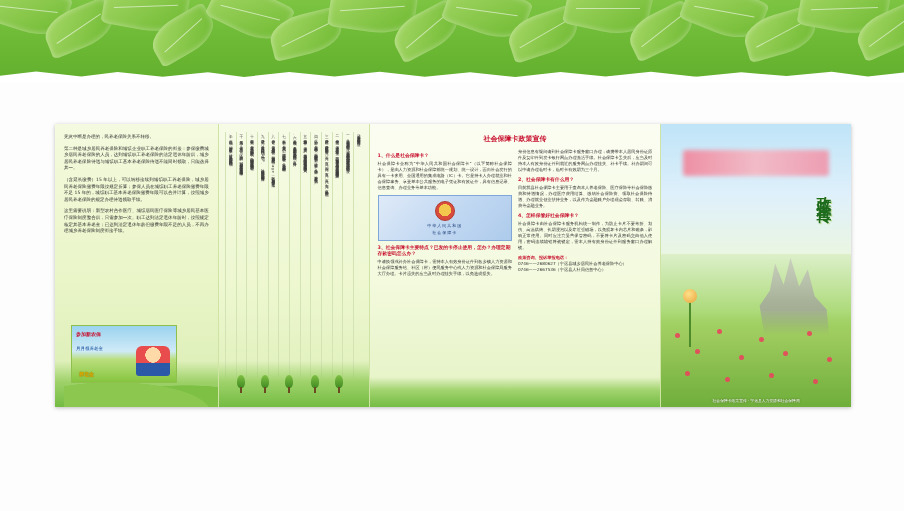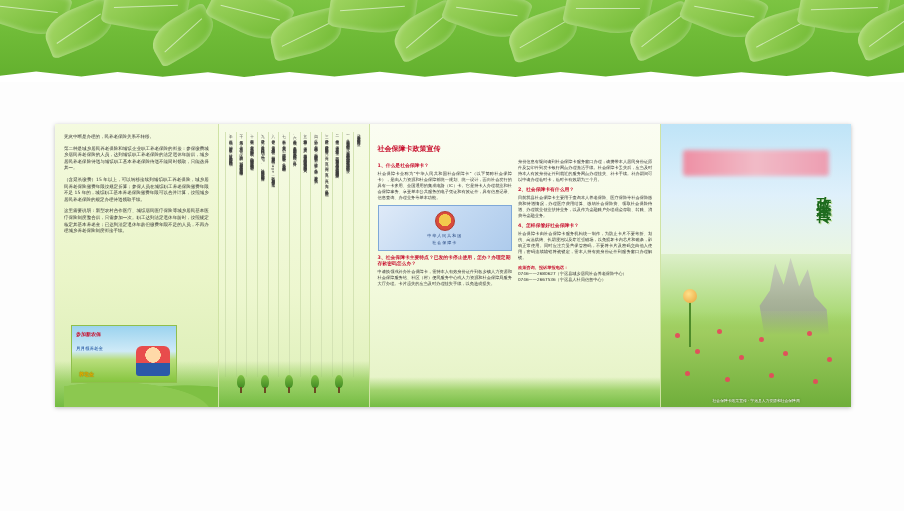--- a/index.html
+++ b/index.html
@@ -58,21 +58,21 @@
     background:radial-gradient(circle at 50% 30%,#ffd9a8 0 28%,rgba(255,217,168,0) 29%),
                linear-gradient(180deg,#e84c4c 0 55%,#2b59a8 56% 100%);border-radius:6px 6px 3px 3px;}
 
   
   .vtable{position:absolute;left:6px;top:8px;right:6px;bottom:30px;display:flex;flex-direction:row-reverse;gap:1px;}
   .vcol{flex:1;display:flex;flex-direction:column;align-items:center;border-left:1px solid #d4e3b4;}
   .vcell{writing-mode:vertical-rl;font-size:3.6px;line-height:5px;color:#3a3a3a;letter-spacing:.5px;
     white-space:nowrap;overflow:hidden;height:100%;}
 
   
-  .r-title{color:#c8102e;font-weight:bold;font-size:7px;margin:12px 0 5px;}
+  .r-title{text-align:center;color:#c8102e;font-weight:bold;font-size:7px;margin:2px 0 5px;}
   .r-cols{display:flex;gap:6px;}
   .r-col{flex:1;}
   .sec-h{color:#c8102e;font-size:4.8px;font-weight:bold;margin:4px 0 2px;line-height:6px;}
   .sec-p{font-size:4.2px;line-height:6px;color:#333;text-align:justify;}
   .card{margin:4px 0;height:44px;border:1px solid #7fa8d8;
     background:linear-gradient(135deg,#dfeaf8 0%,#c3d9f2 50%,#aecbec 100%);
     display:flex;flex-direction:column;align-items:center;justify-content:center;}
   .card .emblem{width:18px;height:18px;border-radius:50%;
     background:radial-gradient(circle at 50% 45%,#f2c94c 0 45%,#d94b3b 46% 100%);
     border:1px solid #b03a2e;}

